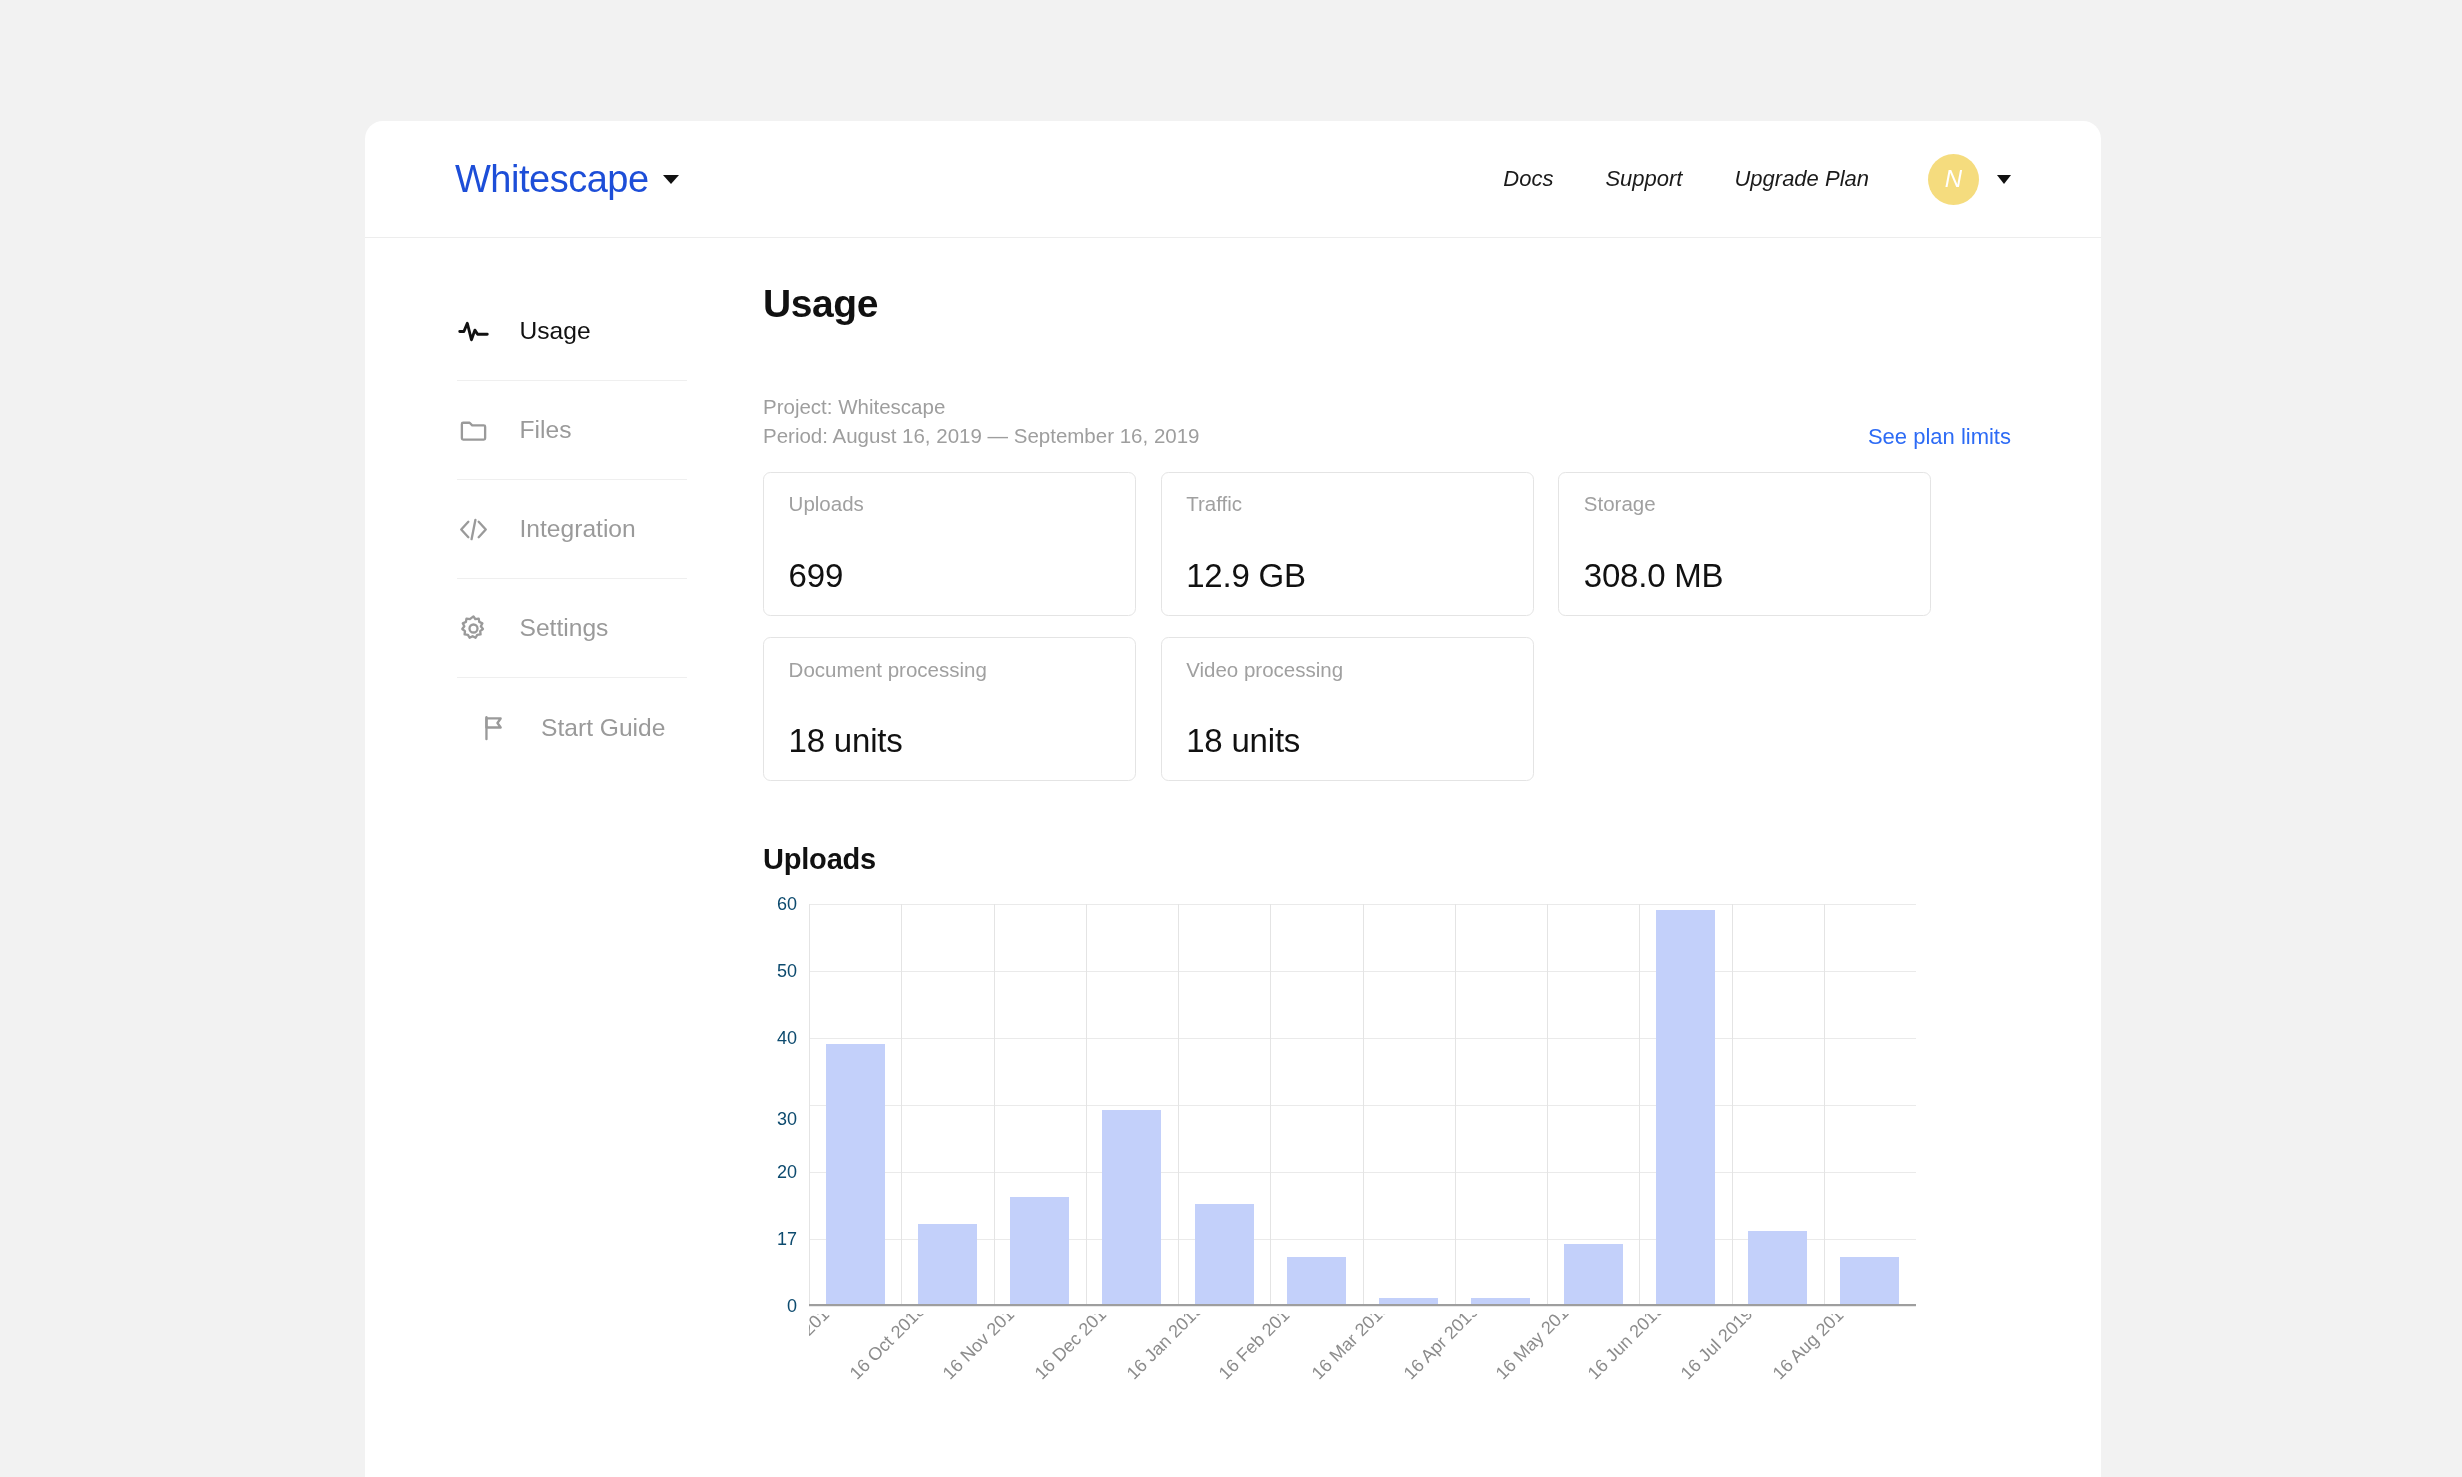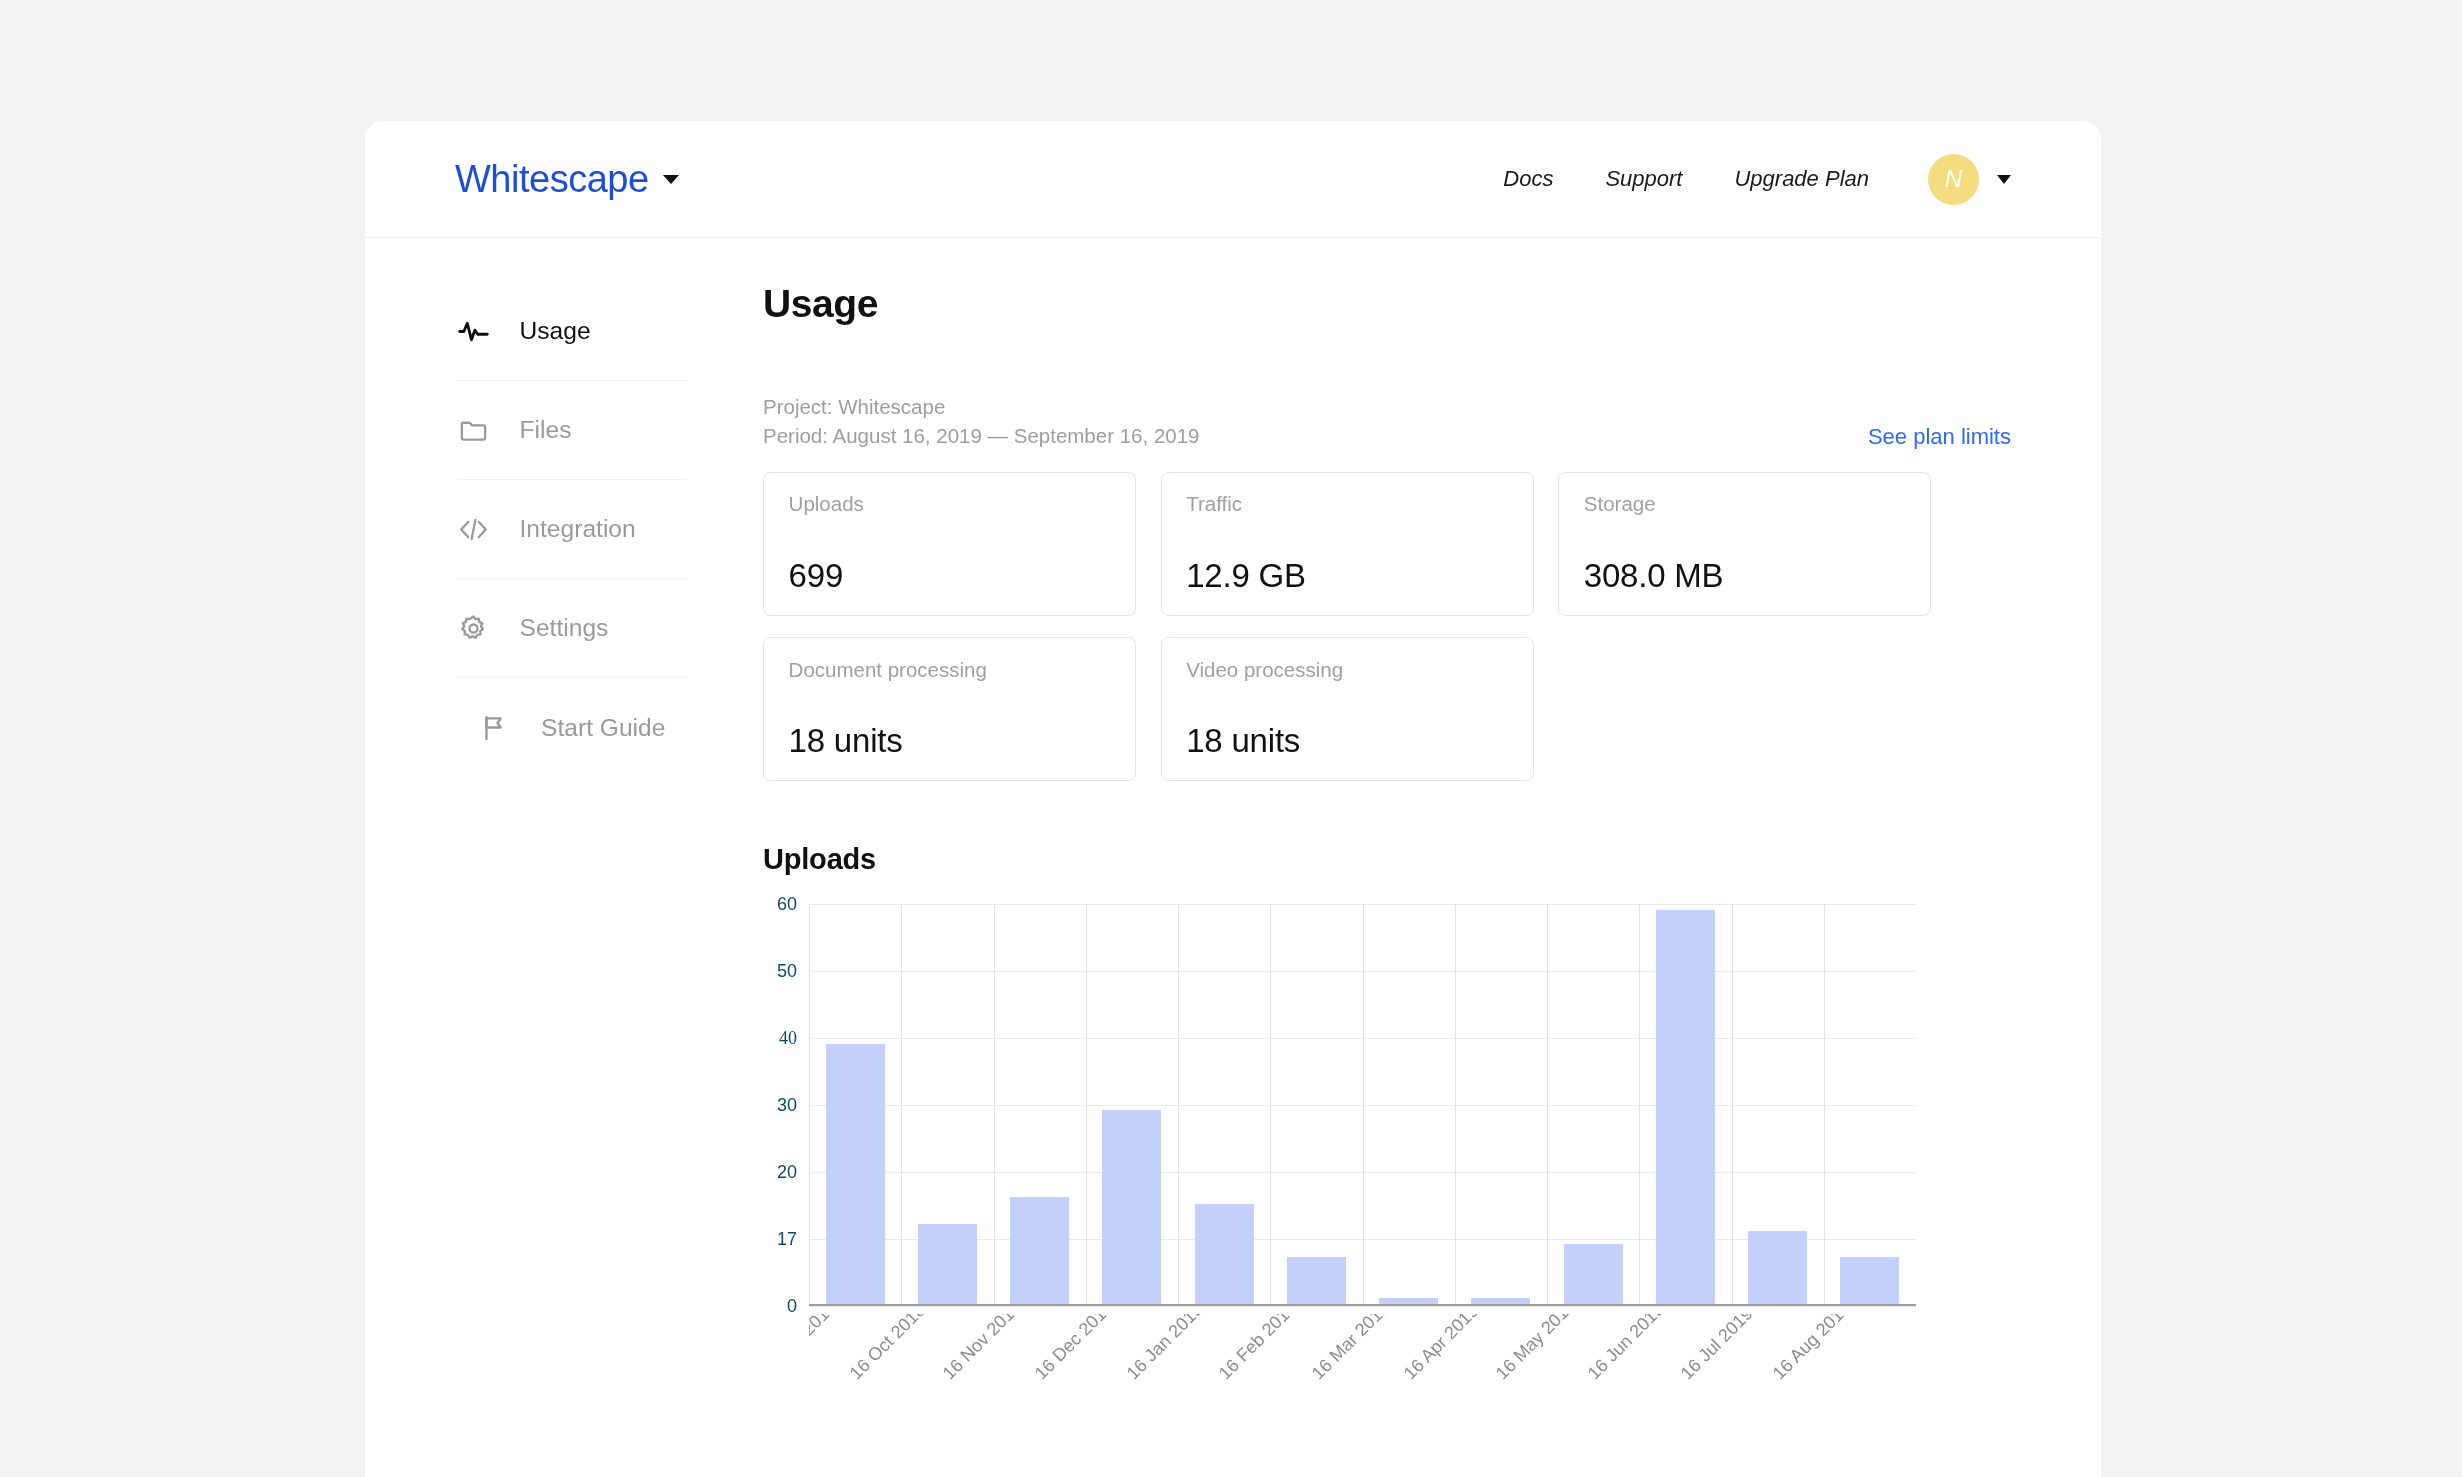--- a/index.html
+++ b/index.html
@@ -365,22 +365,22 @@
       </div>
 
       <section id="chart-section">
         <h2 id="chart-title">Uploads</h2>
 
         <div id="chart-wrap">
           <div id="y-axis">
               <div class="y-tick" style="top: 402px;">0</div>
               <div class="y-tick" style="top: 335px;">17</div>
               <div class="y-tick" style="top: 268px;">20</div>
-              <div class="y-tick" style="top: 201px;">30</div>
-              <div class="y-tick" style="top: 134px; font-family: Liberation Serif, serif;">40</div>
+              <div class="y-tick" style="top: 215px;">30</div>
+              <div class="y-tick" style="top: 134px;">40</div>
               <div class="y-tick" style="top: 67px;">50</div>
               <div class="y-tick" style="top: 0px;">60</div>
             </div>
           <div id="plot">
             <div class="gridline-h" style="top: 402px;"></div>
               <div class="gridline-h" style="top: 335px;"></div>
               <div class="gridline-h" style="top: 268px;"></div>
               <div class="gridline-h" style="top: 201px;"></div>
               <div class="gridline-h" style="top: 134px;"></div>
               <div class="gridline-h" style="top: 67px;"></div>

